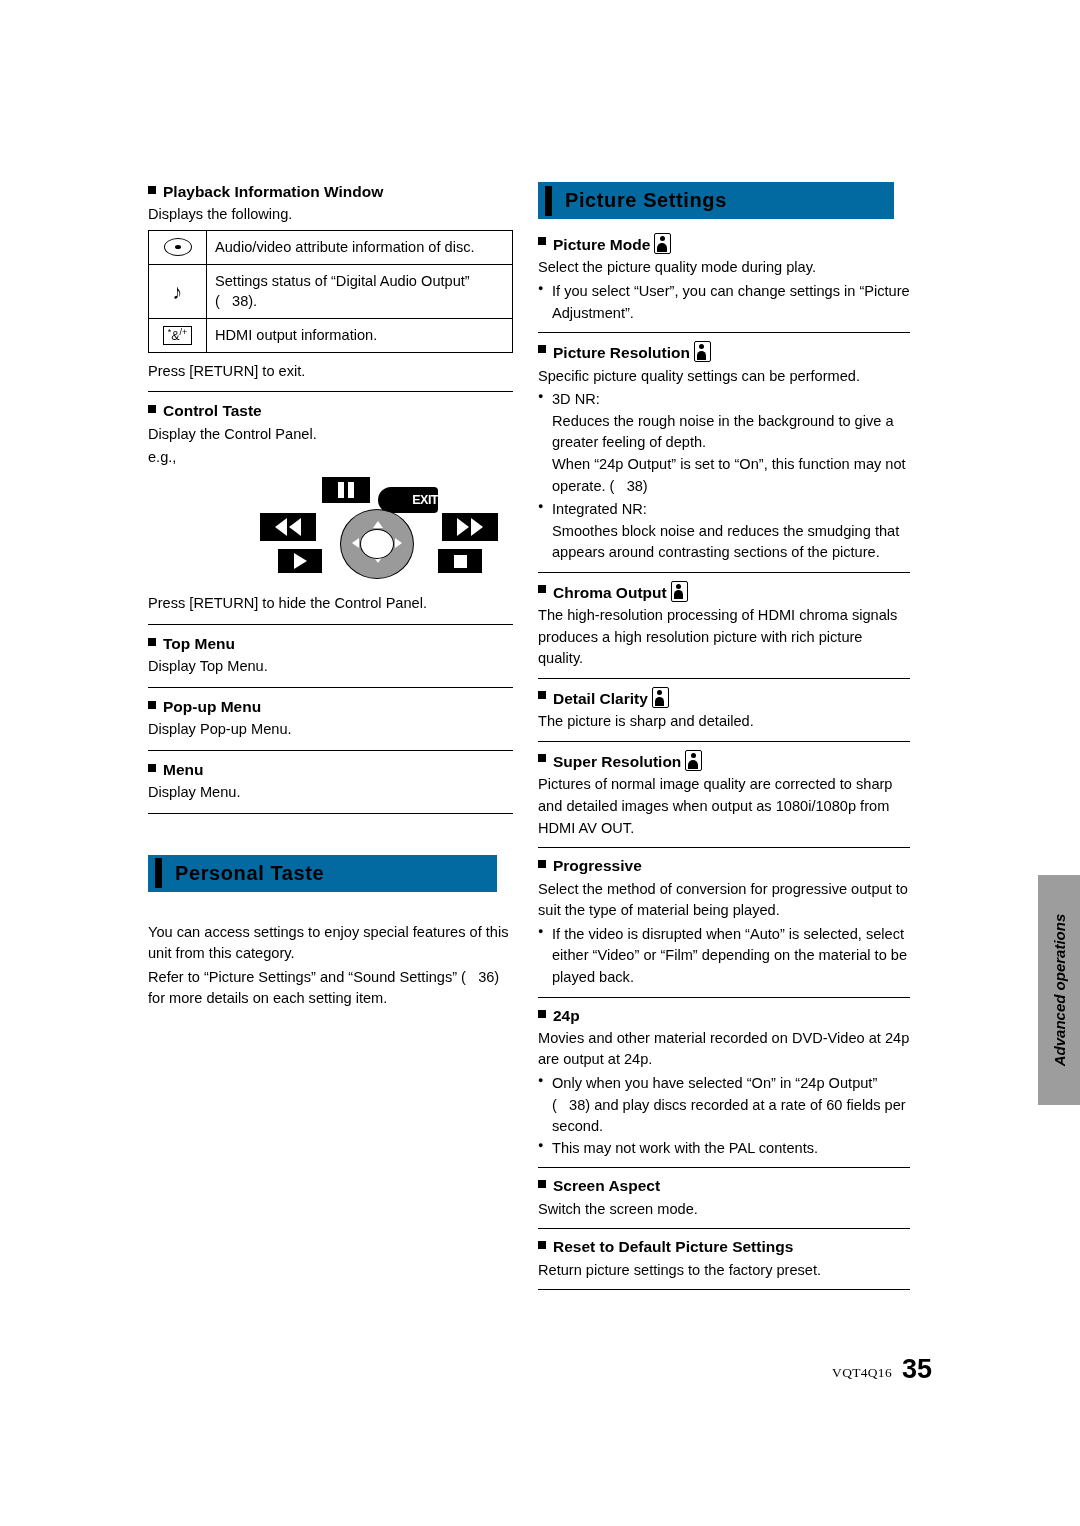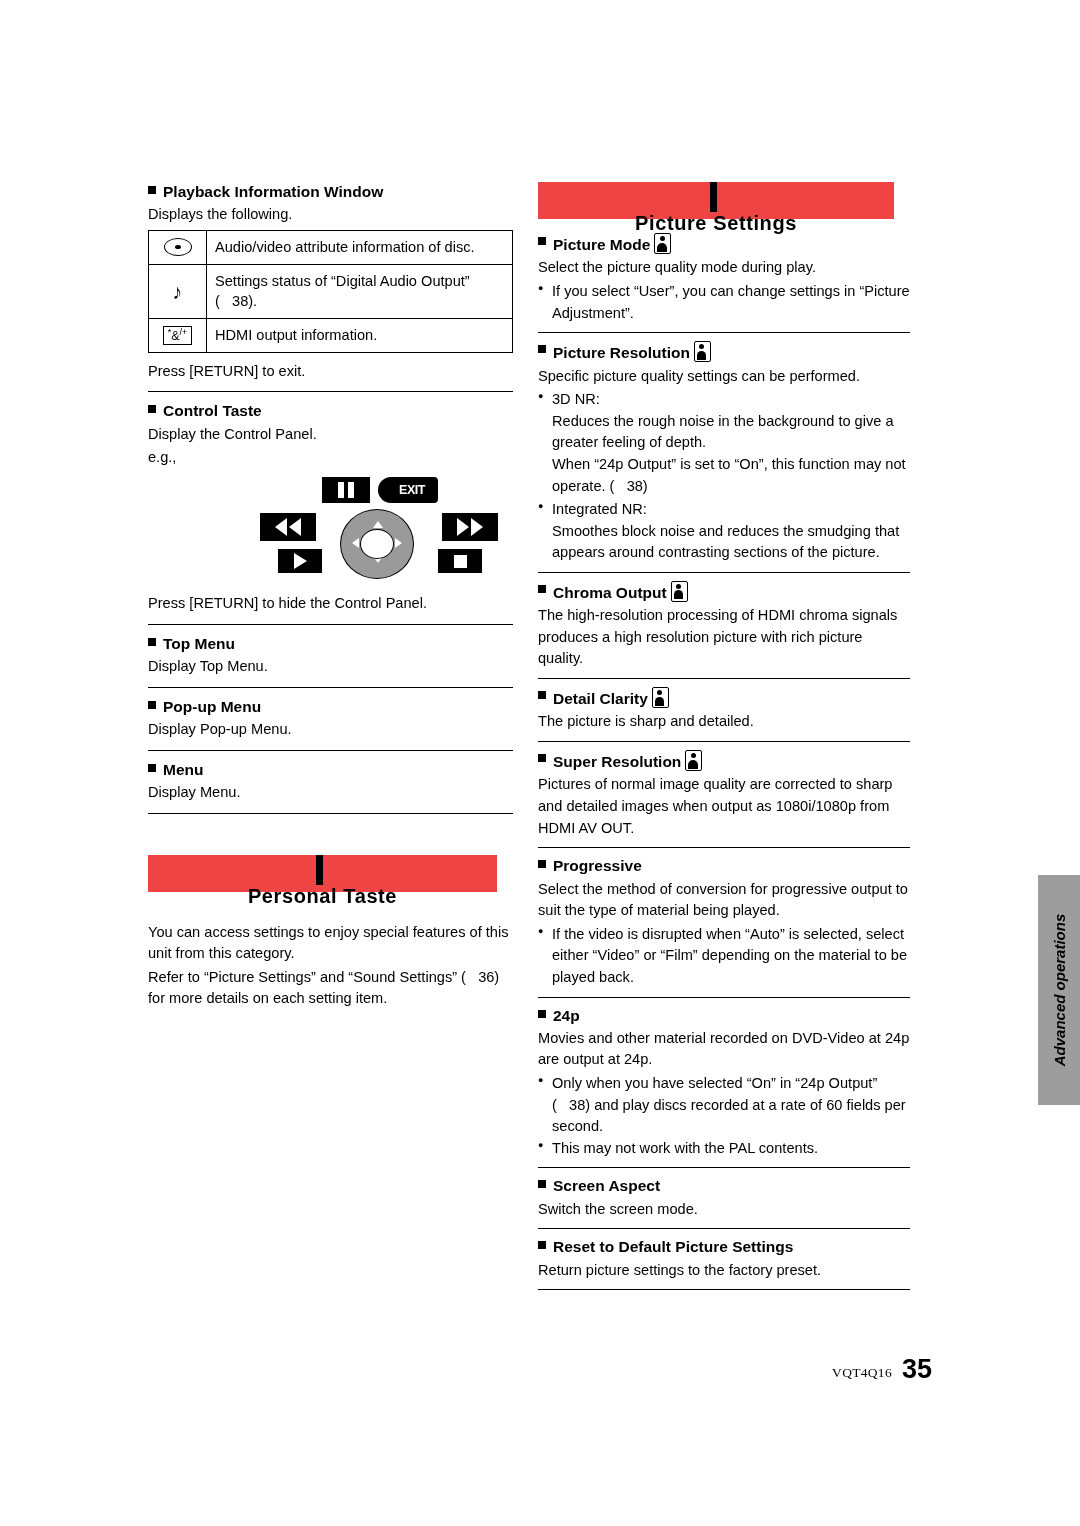--- a/index.html
+++ b/index.html
@@ -79,27 +79,26 @@
     border-top: 1.3px solid #000;
     margin: 9px 0 9px 0;
   }
   .hr-thin {
     border: 0;
     border-top: 1.1px solid #000;
     margin: 8px 0 8px 0;
   }
   
   .banner {
-    background: #ef4444;
+    background: #0369a1;
     height: 37px;
     display: flex;
     align-items: center;
     margin: 0 16px 14px 0;
     position: relative;
-    flex-direction: column;
   }
   .banner .bar {
     width: 7px;
     height: 30px;
     background: #000;
     margin-left: 7px;
     margin-right: 13px;
     flex: 0 0 auto;
   }
   .banner .btitle {
@@ -174,27 +173,27 @@
     position: absolute;
     background: #000;
     color: #fff;
     display: flex;
     align-items: center;
     justify-content: center;
     font-size: 12px;
   }
   .btn-pause { left: 62px; top: 0px; width: 48px; height: 26px; }
   .btn-exit {
-    left: 118px; top: 0px; width: 60px; height: 26px;
+    left: 118px; top: 10px; width: 60px; height: 26px;
     border-radius: 13px 4px 4px 13px;
     font-size: 12.5px; font-weight: bold;
     letter-spacing: -0.5px;
     padding-left: 8px;
     box-sizing: border-box;
-    justify-content: center;
+    justify-content: flex-end;
   }
   .btn-rew { left: 0px; top: 36px; width: 56px; height: 28px; }
   .btn-ff  { left: 182px; top: 36px; width: 56px; height: 28px; }
   .btn-play{ left: 18px; top: 72px; width: 44px; height: 24px; }
   .btn-stop{ left: 178px; top: 72px; width: 44px; height: 24px; }
   .dpad {
     position: absolute;
     left: 72px; top: 28px;
     width: 92px; height: 76px;
   }

